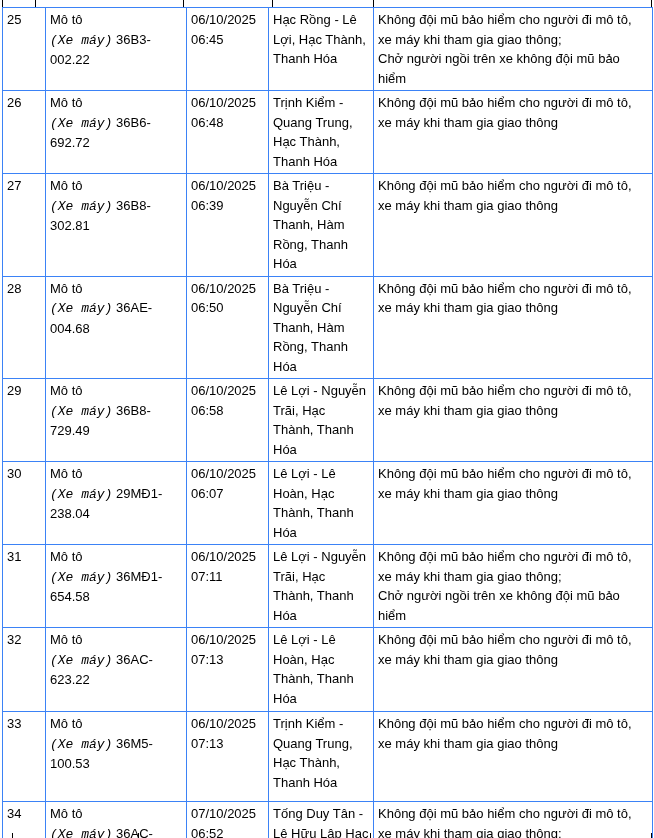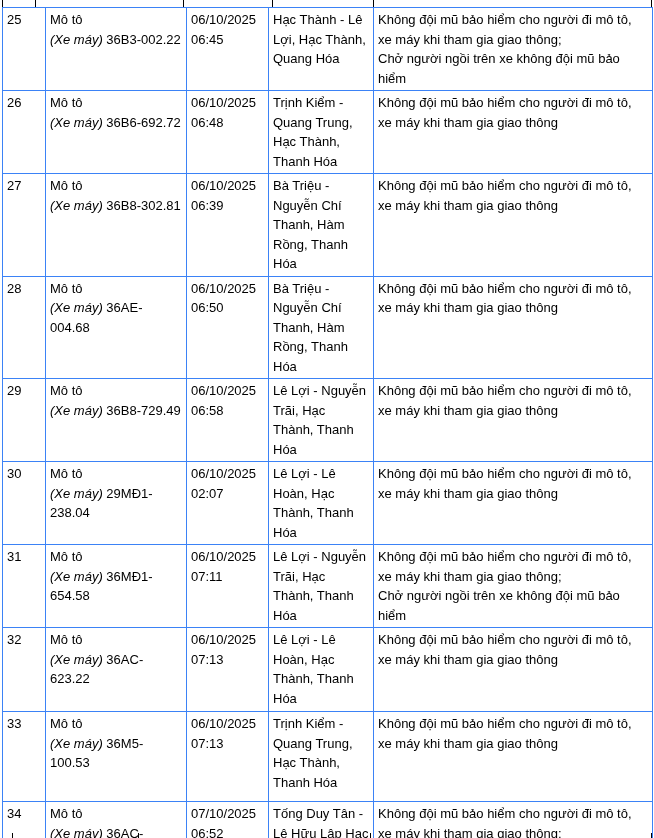--- a/index.html
+++ b/index.html
@@ -12,21 +12,21 @@
     position:absolute;left:2px;top:7px;width:650px;
     border-collapse:collapse;table-layout:fixed;
   }
   table.vtable td{
     border:1px solid #3b82f6;
     vertical-align:top;
     padding:2px 4px;
     font-size:13px;line-height:1.5;
     overflow:hidden;word-wrap:break-word;
   }
-  .it{font-style:italic;}
+  .it{font-style:italic;font-family:Liberation Mono, monospace;}
   .stub{position:absolute;width:1px;background:#000000;}
   .stub.top{top:0;height:7px;}
   .stub.bottom{top:833px;height:5px;}
 </style>
 </head>
 <body>
 
 <div>
   <div class="stub top" style="left:2px"></div>
   <div class="stub top" style="left:35px"></div>
@@ -52,21 +52,21 @@
         </td>
       <td>
         <div>Mô tô</div>
         <div><span class="it">(Xe máy)</span> <span>36B3-002.22</span></div>
       </td>
       <td>
         <div>06/10/2025</div>
         <div>06:45</div>
       </td>
       <td>
-          <div>Hạc Thành - Lê Lợi, Hạc Thành, Quang Hóa</div>
+          <div>Hạc Rồng - Lê Lợi, Hạc Thành, Thanh Hóa</div>
         </td>
       <td>
         <div>Không đội mũ bảo hiểm cho người đi mô tô, xe máy khi tham gia giao thông;</div>
         <div>Chở người ngồi trên xe không đội mũ bảo hiểm</div>
       </td>
     </tr>
 
     <tr style="height:80px">
       <td>
           <div>26</div>
@@ -154,21 +154,21 @@
     <tr style="height:82px">
       <td>
           <div>30</div>
         </td>
       <td>
         <div>Mô tô</div>
         <div><span class="it">(Xe máy)</span> <span>29MĐ1-238.04</span></div>
       </td>
       <td>
         <div>06/10/2025</div>
-        <div>02:07</div>
+        <div>06:07</div>
       </td>
       <td>
           <div>Lê Lợi - Lê Hoàn, Hạc Thành, Thanh Hóa</div>
         </td>
       <td>
         <div>Không đội mũ bảo hiểm cho người đi mô tô, xe máy khi tham gia giao thông</div>
         <div></div>
       </td>
     </tr>
 

